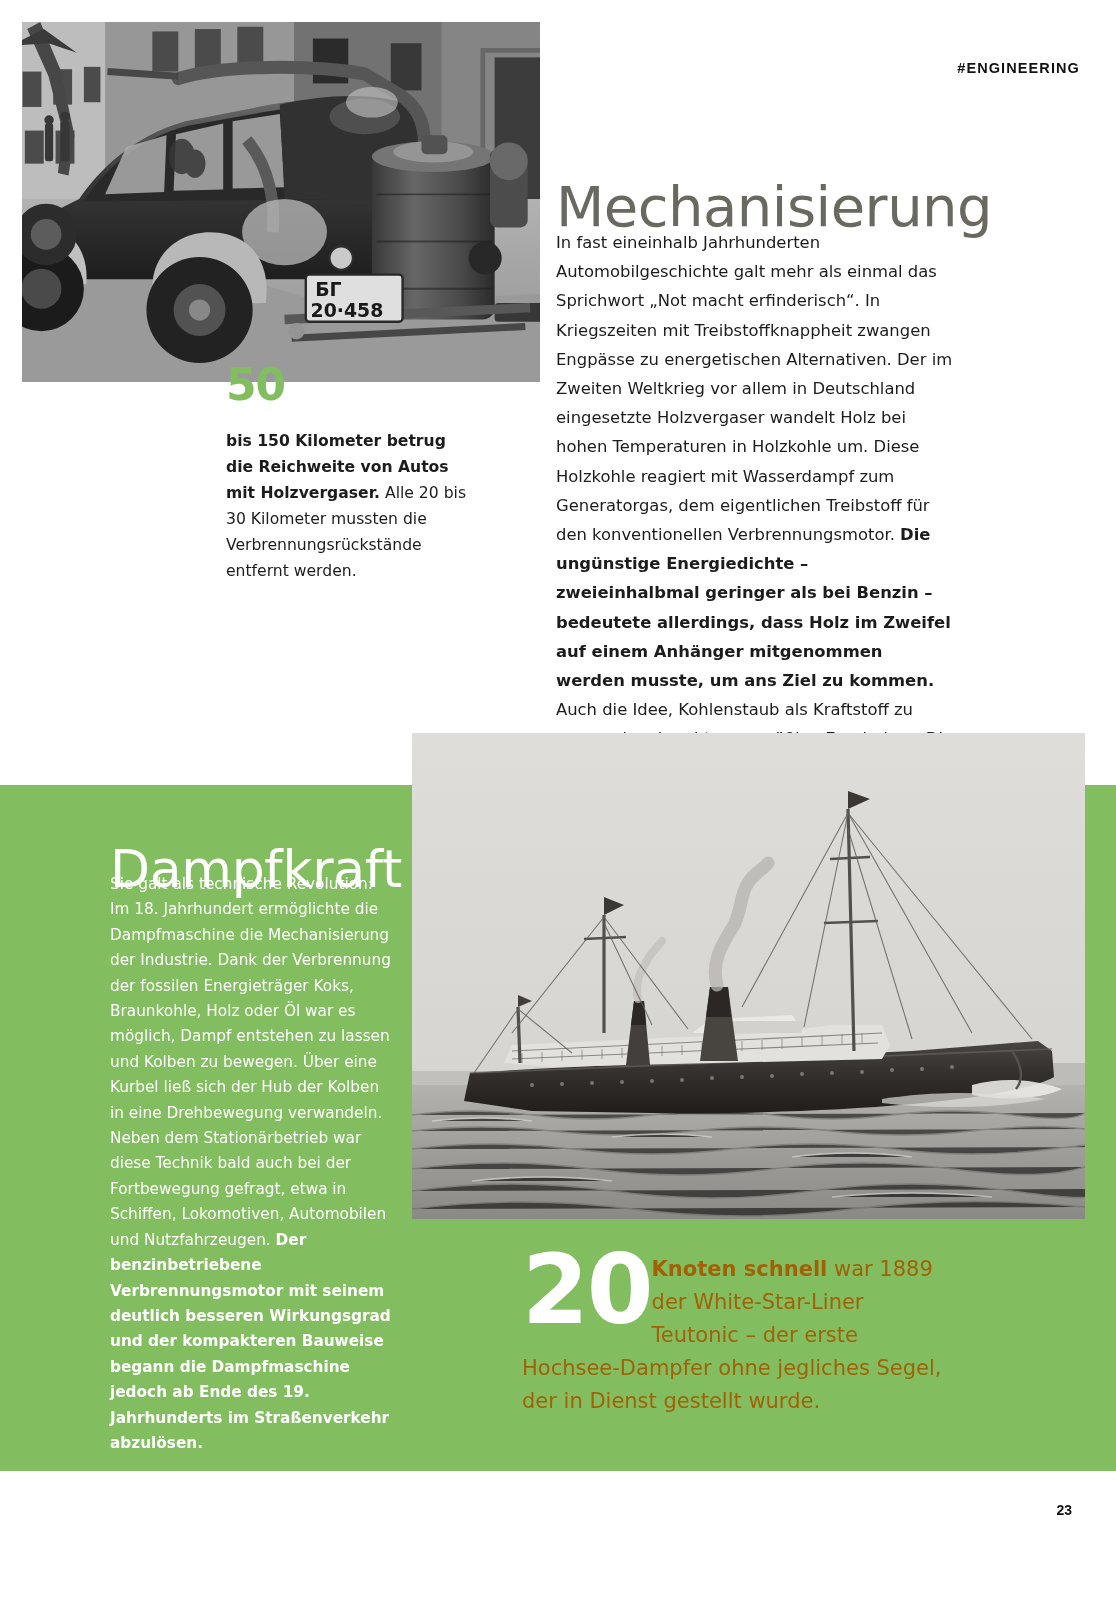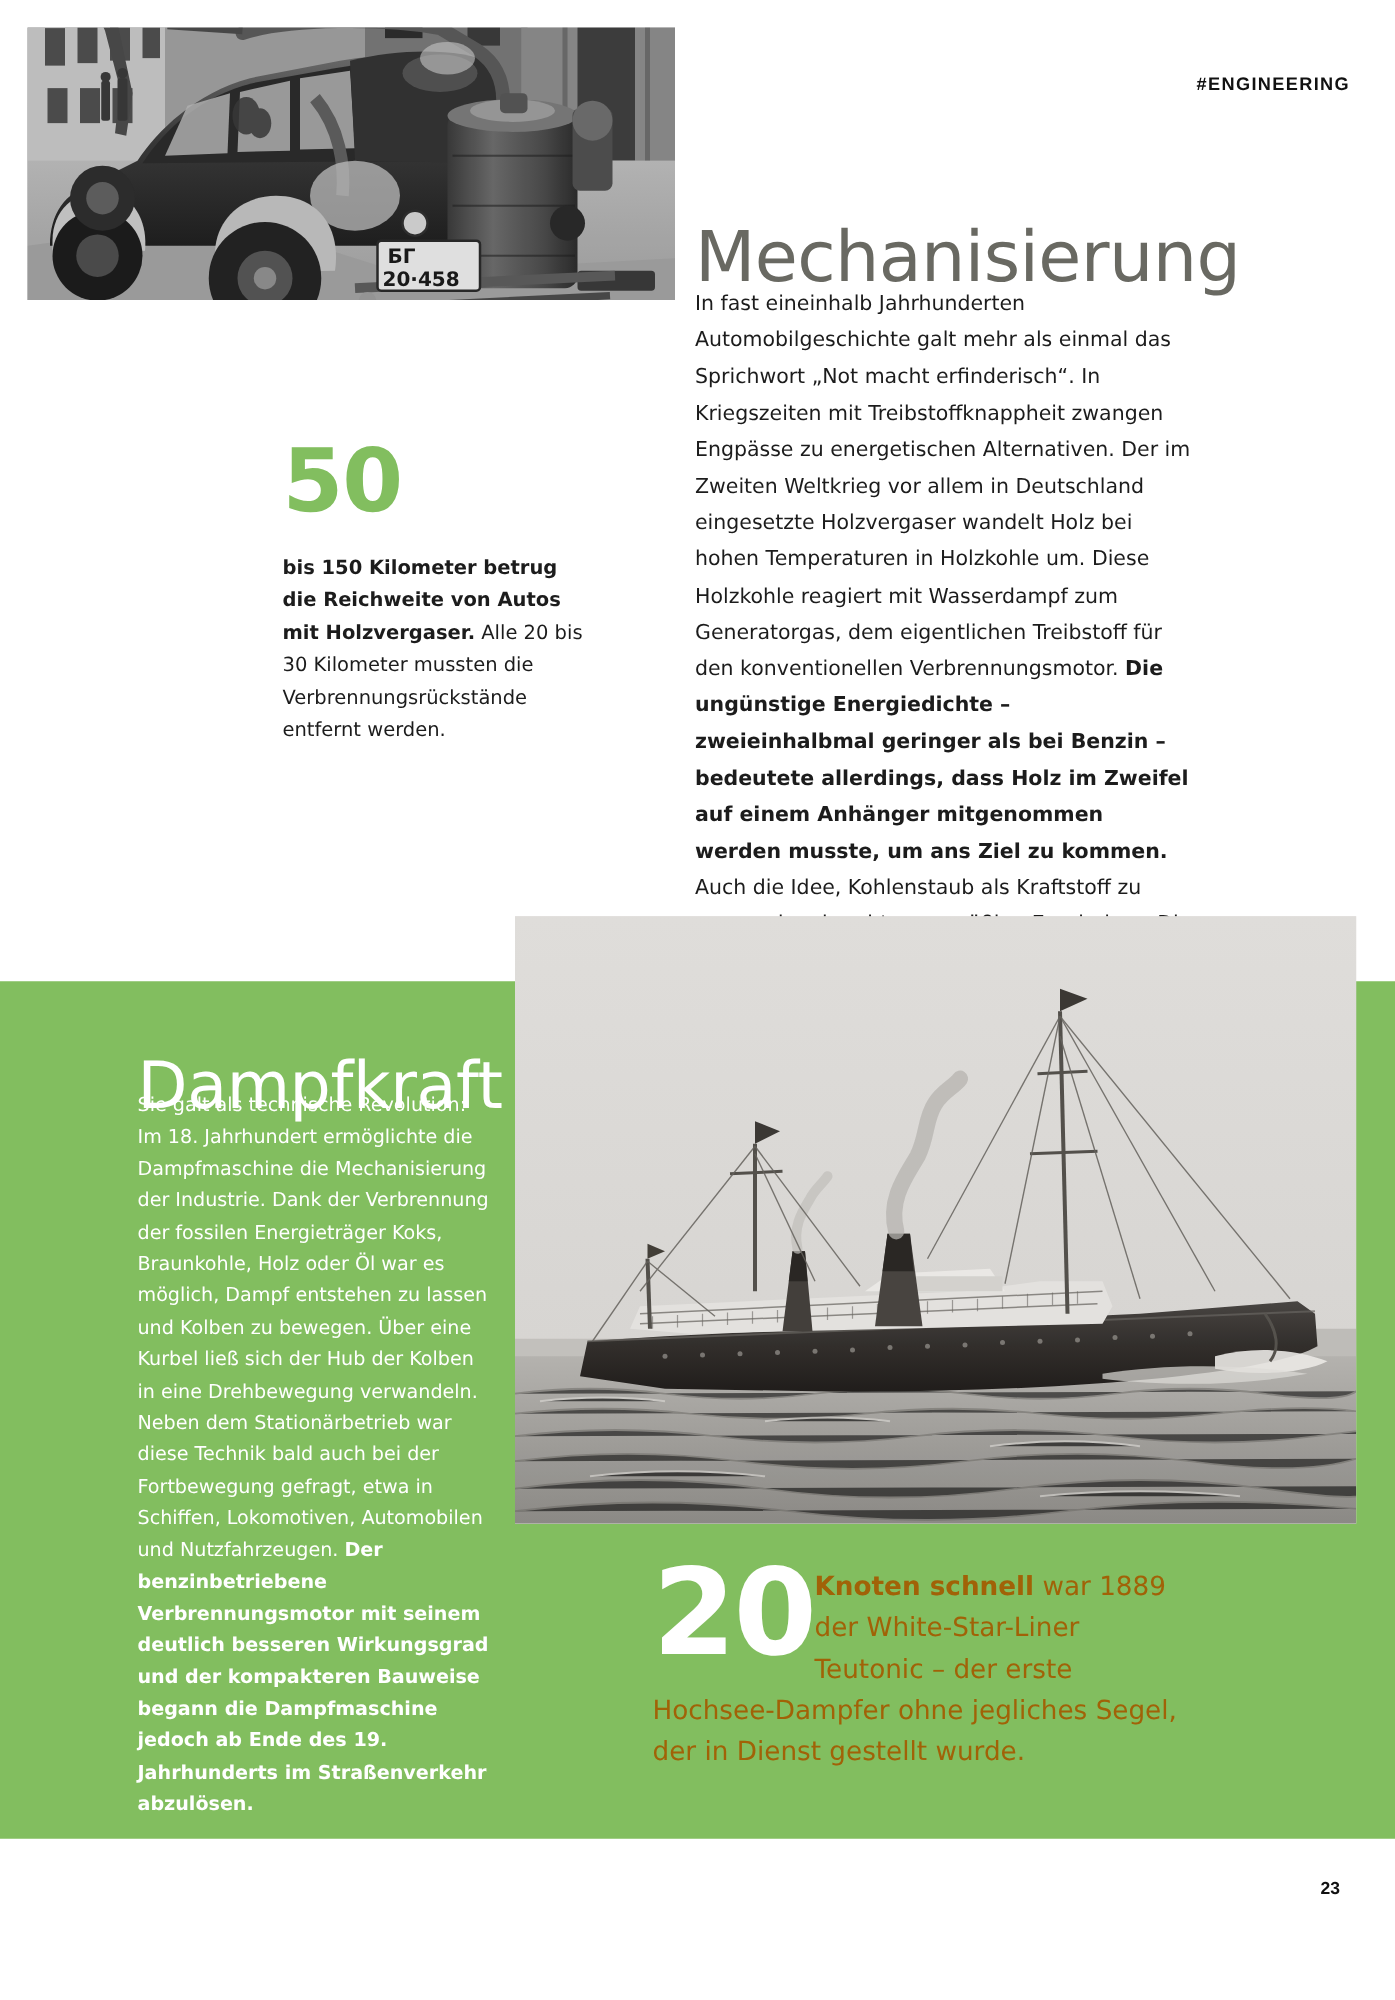--- a/index.html
+++ b/index.html
@@ -17,21 +17,21 @@
   }
 
   
   #page-root { position: absolute; inset: 0; }
 
   .photo-car {
     position: absolute;
     left: 22px;
     top: 22px;
     width: 518px;
-    height: 218px;
+    height: 360px;
     overflow: hidden;
     background: #8e8e8e;
   }
   .photo-car svg { display: block; width: 100%; height: 100%; }
 
   .kicker {
     position: absolute;
     right: 36px;
     top: 60px;
     font-size: 14.5px;
@@ -66,26 +66,27 @@
   }
   .body-top b { font-weight: 700; }
 
   .stat-50-wrap {
     position: absolute;
     left: 226px;
     top: 352px;
     width: 250px;
   }
   .stat-50-num {
-    font-size: 70px;
+    font-size: 44px;
     font-weight: 700;
     line-height: 0.95;
     color: #82be5f;
     font-family: "DejaVu Sans", sans-serif;
     letter-spacing: -1px;
+    margin-top: 12px;
   }
   .stat-50-text {
     margin-top: 22px;
     font-size: 15.6px;
     line-height: 26px;
     color: #1c1c1c;
     font-family: "DejaVu Sans", sans-serif;
   }
   .stat-50-text b { font-weight: 700; }
 

